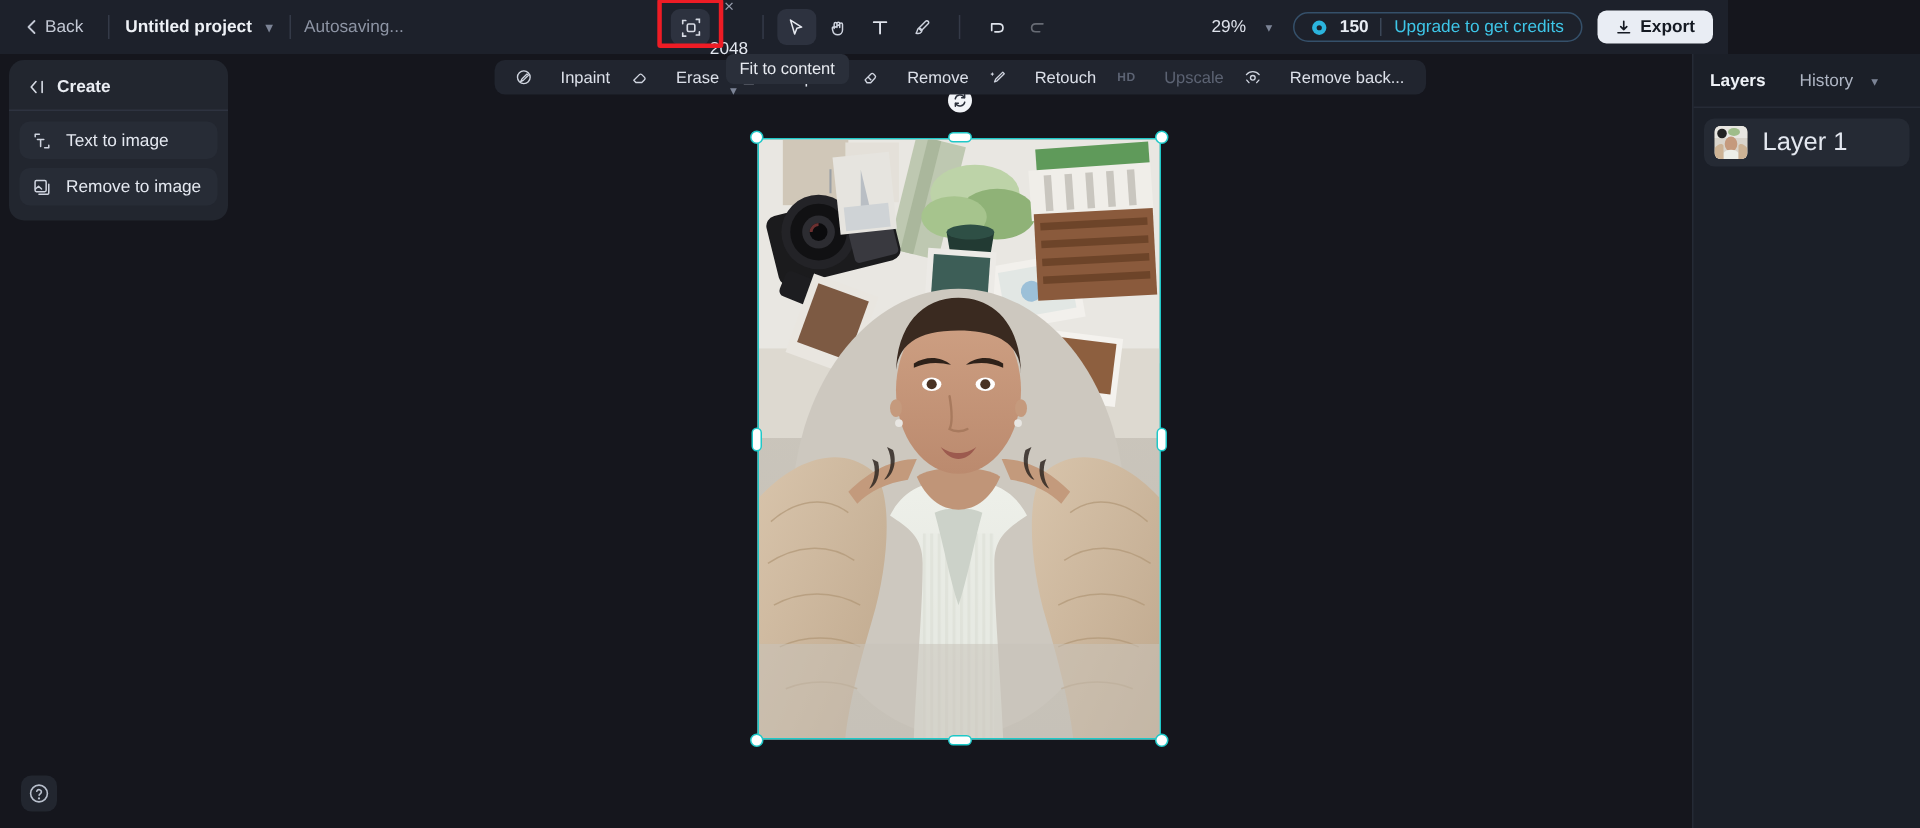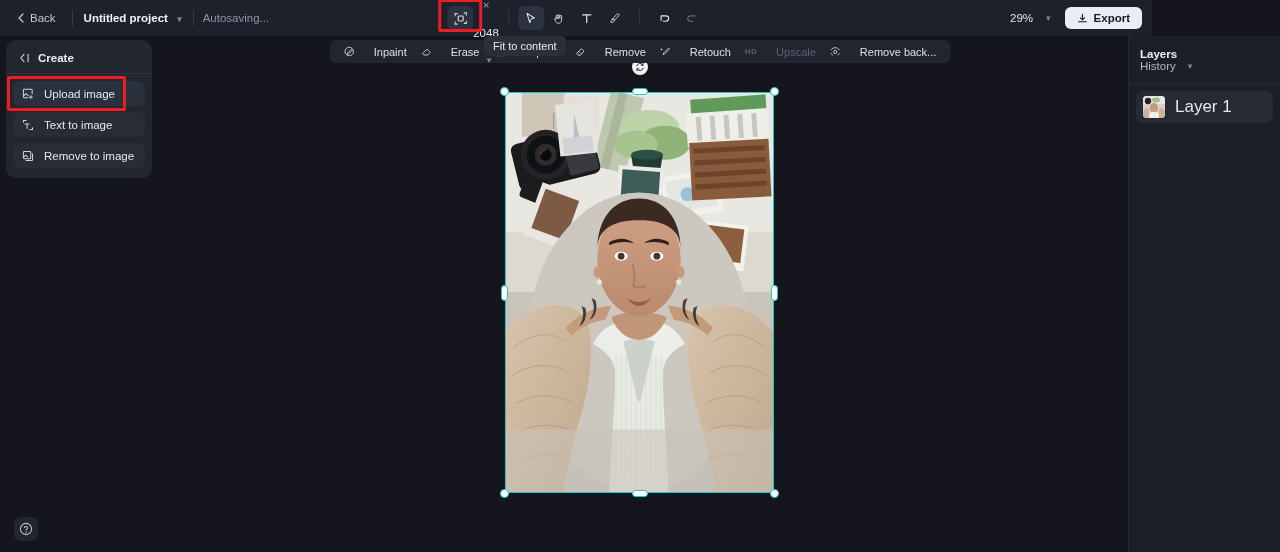--- a/index.html
+++ b/index.html
@@ -176,23 +176,22 @@
   .h-rgt { top: 50%; right: -4px; transform: translateY(-50%); width: 7px; height: 16px; }
 
   
   .right-panel {
     position: absolute; right: 0; top: 36px;
     width: 152px; height: 516px;
     background: #1b1f28; border-left: 1px solid #252a35;
     z-index: 30;
   }
   .rp-head {
-    display: flex; justify-content: space-between;
+    display: flex; align-items: center; justify-content: space-between;
     padding: 12px 28px 11px 11px;
-    flex-direction: column;
   }
   .rp-title { color: #eef1f6; font-size: 11.5px; font-weight: bold; }
   .rp-hist { display: flex; align-items: center; gap: 6px; color: #aeb5c3; font-size: 11.5px; cursor: pointer; }
   .rp-div { height: 1px; background: #262b36; }
   .layer-row {
     display: flex; align-items: center; gap: 10px;
     margin: 7px 7px 0 7px; padding: 5px 7px;
     background: #252a34; border-radius: 7px; cursor: pointer;
   }
   .layer-thumb {
@@ -292,20 +291,31 @@
             </svg>
         </div>
       </div>
     </div>
 
     <div class="tb-right">
       <div class="zoom-ctl">
         <span>29%</span>
         <span class="caret">▾</span>
       </div>
+      <div class="credits">
+        <span>
+          <svg width="11" height="11" viewBox="0 0 12 12">
+              <circle cx="6" cy="6" r="5.2" fill="#2bb4dd"></circle>
+              <circle cx="6" cy="6" r="1.9" fill="#1d212b"></circle>
+            </svg>
+        </span>
+        <span class="cr-num">150</span>
+        <span class="cr-sep"></span>
+        <span class="cr-link">Upgrade to get credits</span>
+      </div>
       <div class="export-btn">
         <span>
           <svg width="11" height="11" viewBox="0 0 12 12">
               <path d="M6 1.3v6.1m0 0L3.8 5.2M6 7.4l2.2-2.2M1.8 9.6h8.4" stroke="#151a23" stroke-width="1.2" fill="none" stroke-linecap="round" stroke-linejoin="round"></path>
             </svg>
         </span>
         <span>Export</span>
       </div>
     </div>
   </div>
@@ -315,31 +325,20 @@
       <span>
         <svg width="12" height="10" viewBox="0 0 13 11">
             <path d="M6.5 1.5L3 5.5l3.5 4M11 1.5v8" stroke="#d6dae3" stroke-width="1.2" fill="none" stroke-linecap="round" stroke-linejoin="round"></path>
           </svg>
       </span>
       <span>Create</span>
     </div>
     <div class="lp-div"></div>
     <div class="lp-items">
 
-      <div class="lp-item sel">
-        <span>
-          <svg width="12" height="12" viewBox="0 0 13 13">
-              <path d="M11 6.3V2.2a.9.9 0 00-.9-.9H2.4a.9.9 0 00-.9.9v7.4c0 .5.4.9.9.9h4.2" stroke="#cfd4df" stroke-width="1.1" fill="none" stroke-linecap="round"></path>
-              <path d="M1.8 8.4l2.5-2.3 2.4 2.2" stroke="#cfd4df" stroke-width="1.1" fill="none" stroke-linecap="round" stroke-linejoin="round"></path>
-              <path d="M9.6 8.1v3.3M8 9.7h3.2" stroke="#cfd4df" stroke-width="1.1" fill="none" stroke-linecap="round"></path>
-            </svg>
-        </span>
-        <span>Upload image</span>
-        <span class="redbox-upload"></span>
-      </div>
 
       <div class="lp-item">
         <span>
           <svg width="12" height="12" viewBox="0 0 13 13">
               <path d="M1.6 3.4V1.6h3M11.4 9.6v1.8h-3" stroke="#cfd4df" stroke-width="1.1" fill="none" stroke-linecap="round" stroke-linejoin="round"></path>
               <path d="M3.2 5.4h4.6M5.5 5.4v5" stroke="#cfd4df" stroke-width="1.1" fill="none" stroke-linecap="round"></path>
             </svg>
         </span>
         <span>Text to image</span>
       </div>

